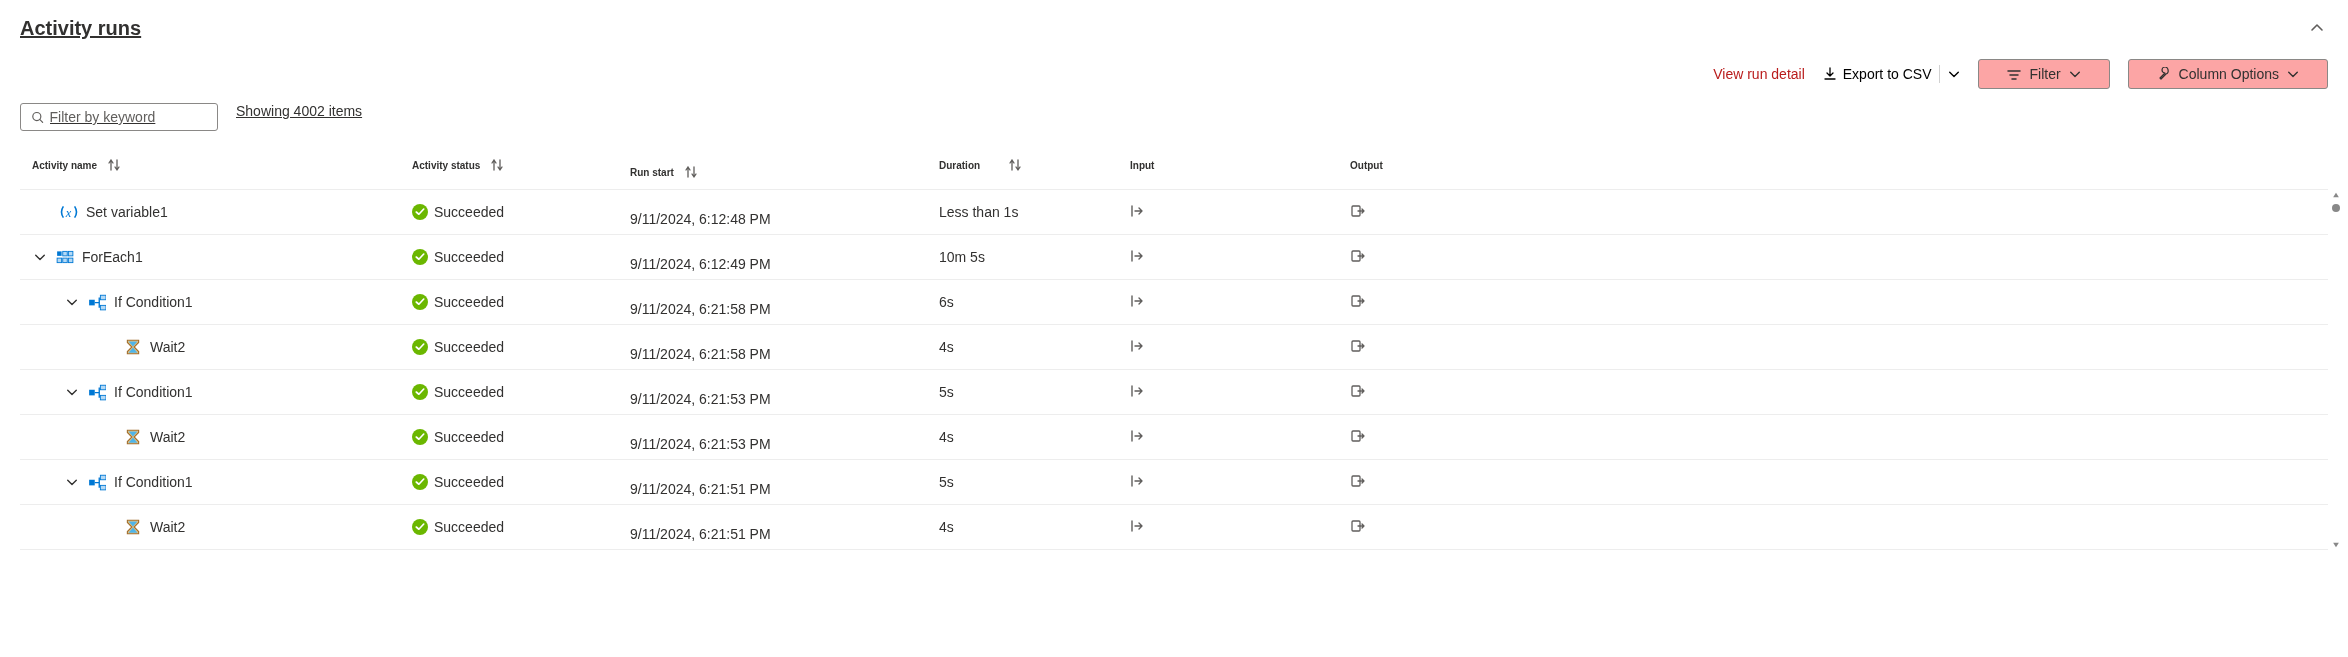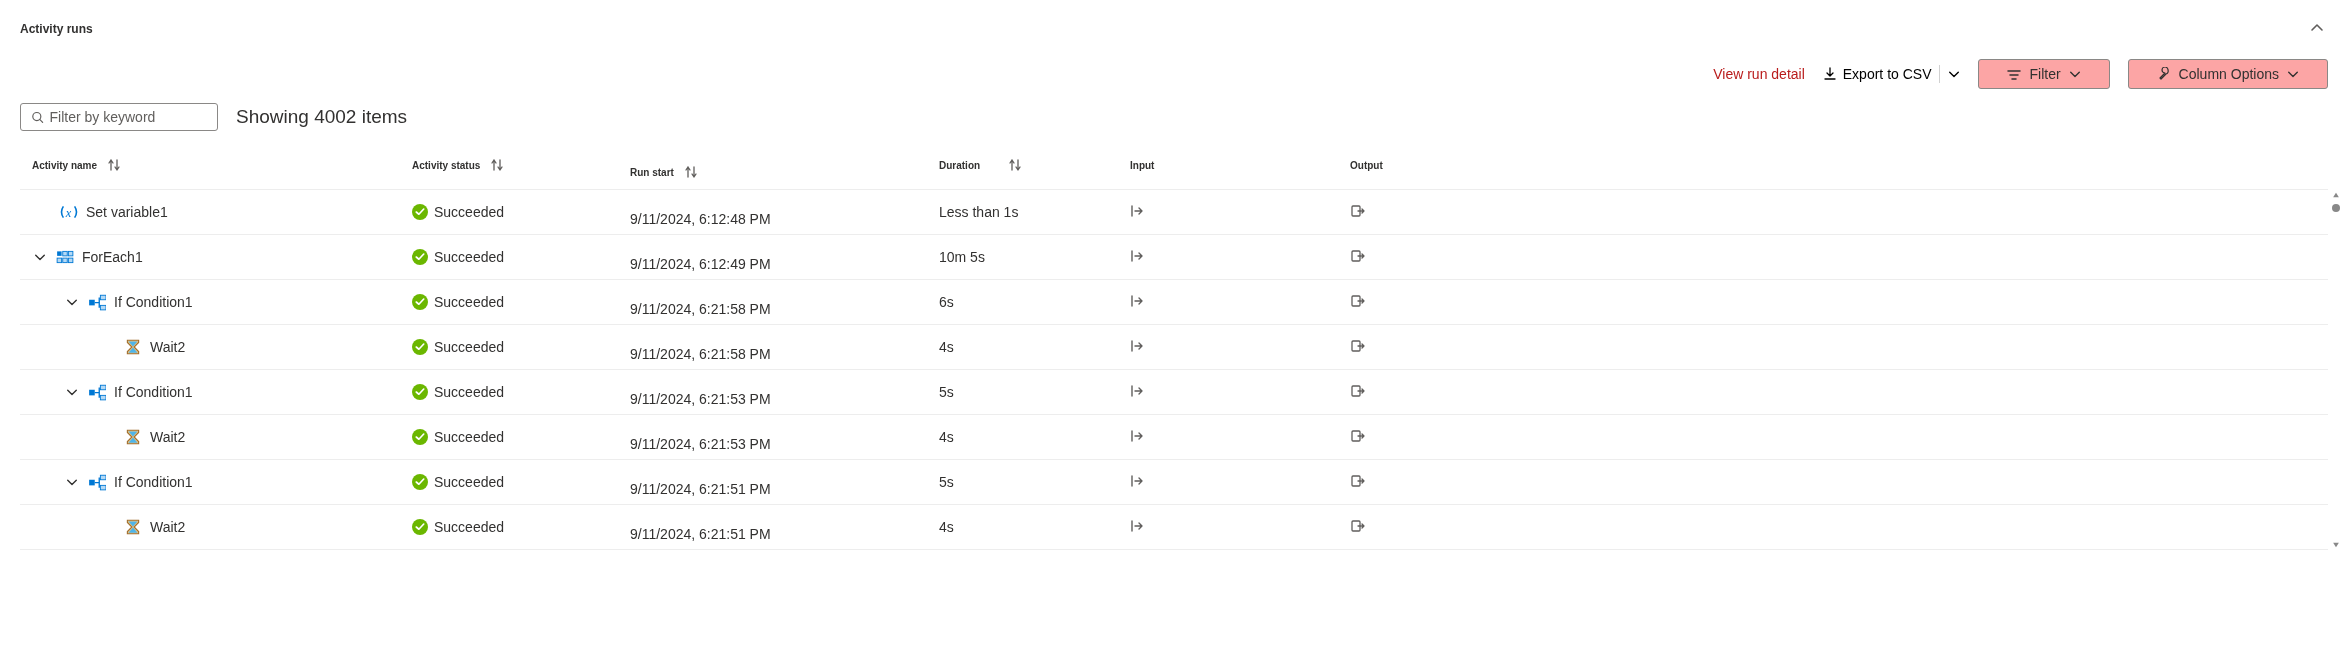--- a/index.html
+++ b/index.html
@@ -10,23 +10,24 @@
     background: #fff;
     padding: 16px 20px;
   }
   .header-row {
     display: flex;
     align-items: center;
     justify-content: space-between;
     margin-bottom: 18px;
   }
   .page-title {
-    font-size: 12px;
+    font-size: 20px;
     font-weight: 600;
     color: #323130;
+    text-decoration: underline;
   }
   .collapse-chevron {
     color: #605e5c;
     cursor: pointer;
     padding: 4px;
   }
   .toolbar {
     display: flex;
     align-items: center;
     justify-content: flex-end;
@@ -60,23 +61,23 @@
     border: 1px solid #8a8886;
     border-radius: 3px;
     padding: 6px 28px;
     background: #fca5a5;
     cursor: pointer;
     font-size: 14px;
     color: #323130;
   }
   .filter-row {
     display: flex;
-    align-items: center;
     gap: 18px;
     margin-bottom: 10px;
+    text-decoration: underline;
   }
   .search-box {
     display: flex;
     align-items: center;
     gap: 6px;
     border: 1px solid #8a8886;
     border-radius: 3px;
     padding: 5px 10px;
     width: 198px;
     background: #fff;
@@ -84,21 +85,21 @@
   .search-box input {
     border: none;
     outline: none;
     font-size: 14px;
     width: 100%;
     color: #323130;
   }
   .search-box input::placeholder { color: #605e5c; }
   .item-count {
     color: #323130;
-    font-size: 19px;
+    font-size: 14px;
   }
   .table {
     width: 100%;
   }
   .thead {
     display: flex;
     align-items: center;
     padding: 10px 0 10px 12px;
     font-weight: 600;
     font-size: 10px;

